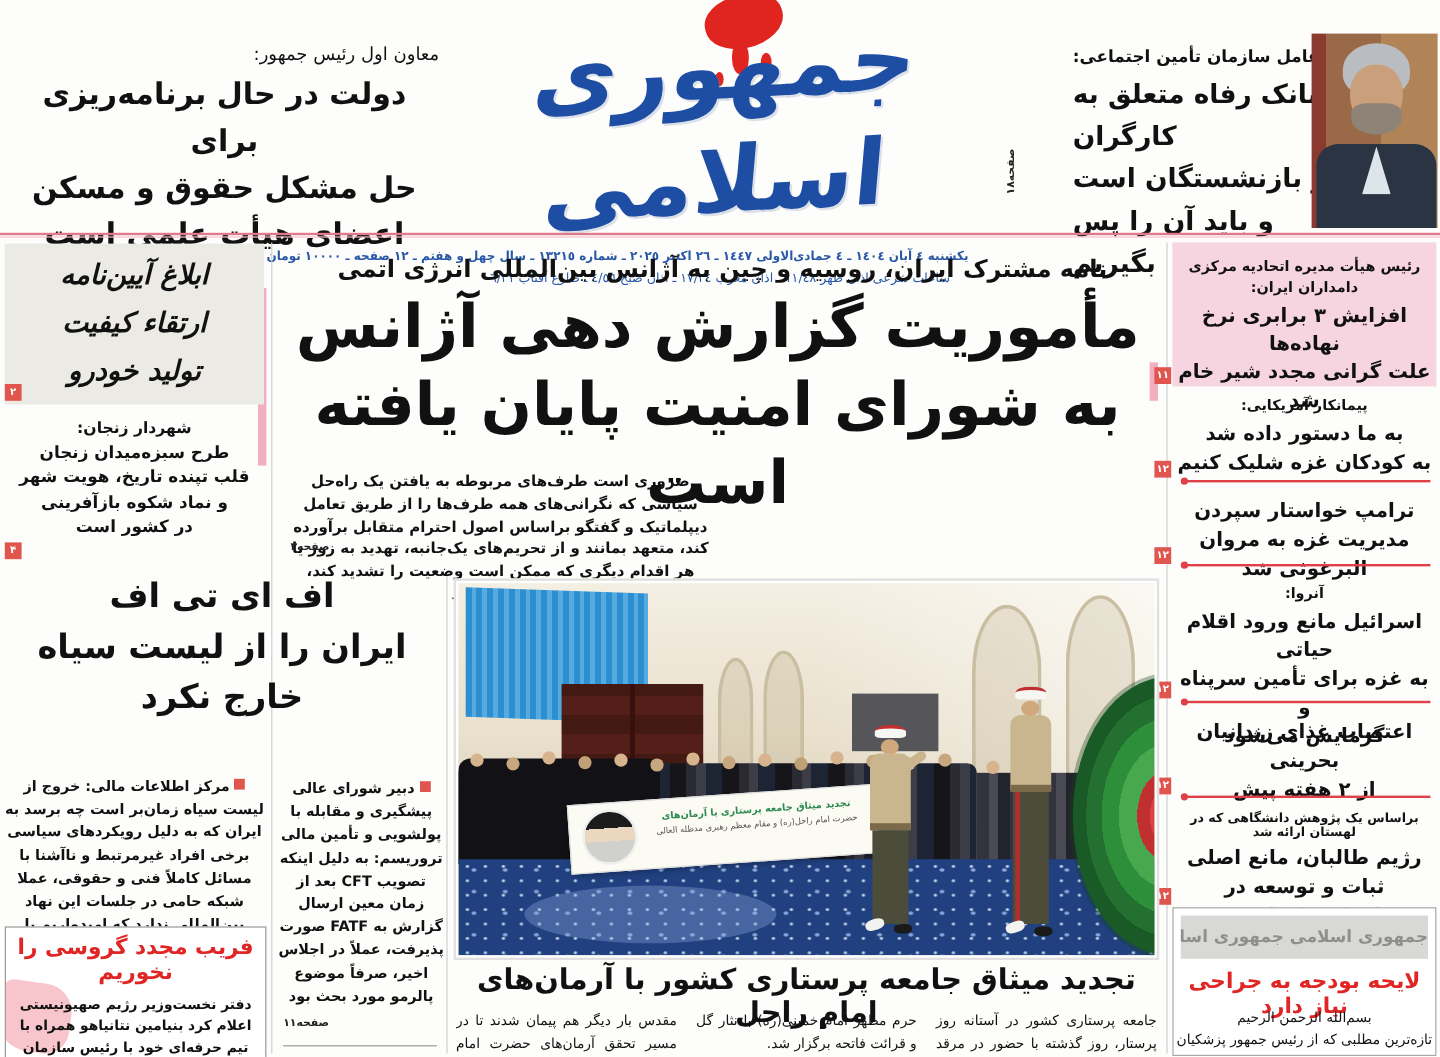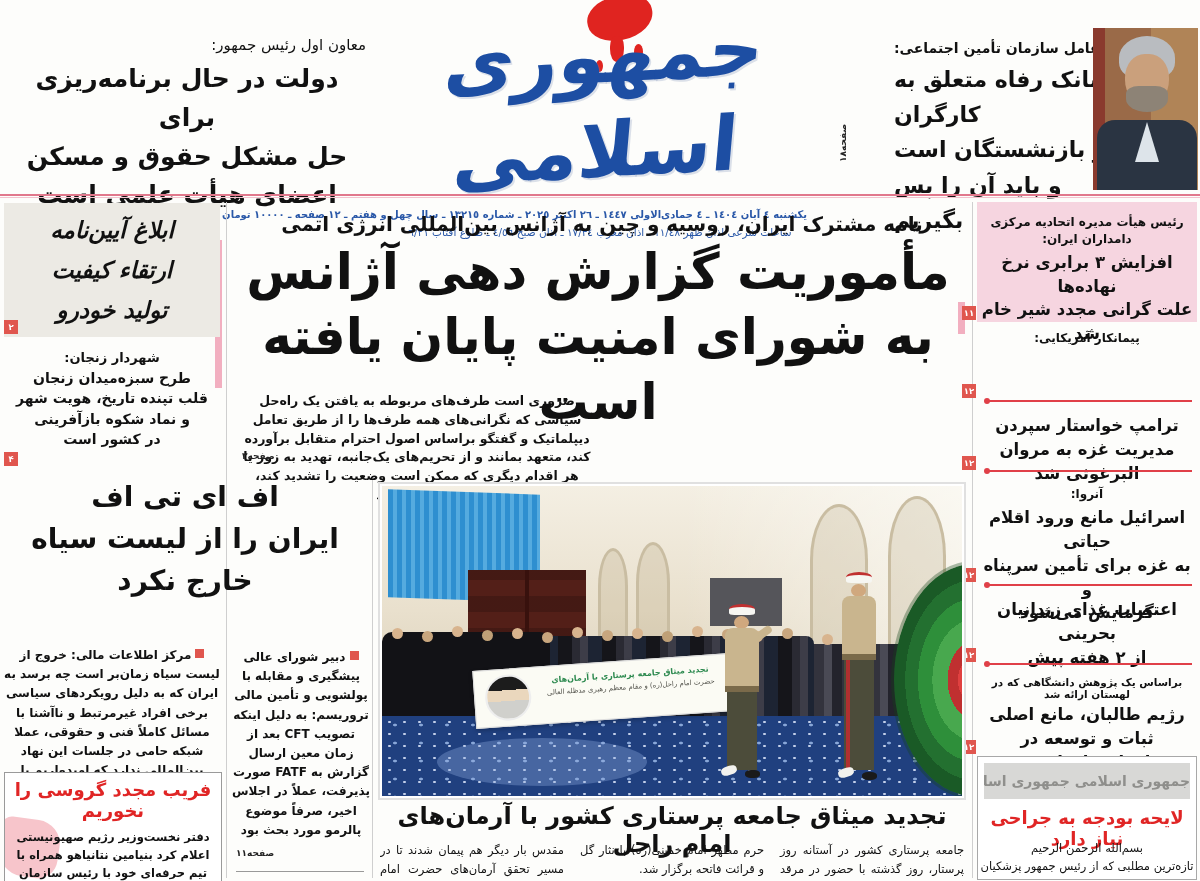--- a/index.html
+++ b/index.html
@@ -300,20 +300,22 @@
   <div class="abs rc-pink">
     <div class="rc-kicker pre">رئیس هیأت مدیره اتحادیه مرکزی
 دامداران ایران:</div>
     <div class="rc-headline pre">افزایش ۳ برابری نرخ نهاده‌ها
 علت گرانی مجدد شیر خام شد</div>
   </div>
   <div class="abs badge" style="left:962px;top:306px;">۱۱</div>
 
   <div class="abs rc-item" style="top:330px;">
     <div class="rc-kicker">پیمانکار آمریکایی:</div>
+    <div class="rc-headline pre">به ما دستور داده شد
+به کودکان غزه شلیک کنیم</div>
   </div>
   <div class="abs badge" style="left:962px;top:384px;">۱۲</div>
   <div class="rc-hr" style="top:400px;"></div>
 
   <div class="abs rc-item" style="top:414px;">
     <div class="rc-headline pre">ترامپ خواستار سپردن
 مدیریت غزه به مروان البرغوثی شد</div>
   </div>
   <div class="abs badge" style="left:962px;top:456px;">۱۲</div>
   <div class="rc-hr" style="top:470px;"></div>

